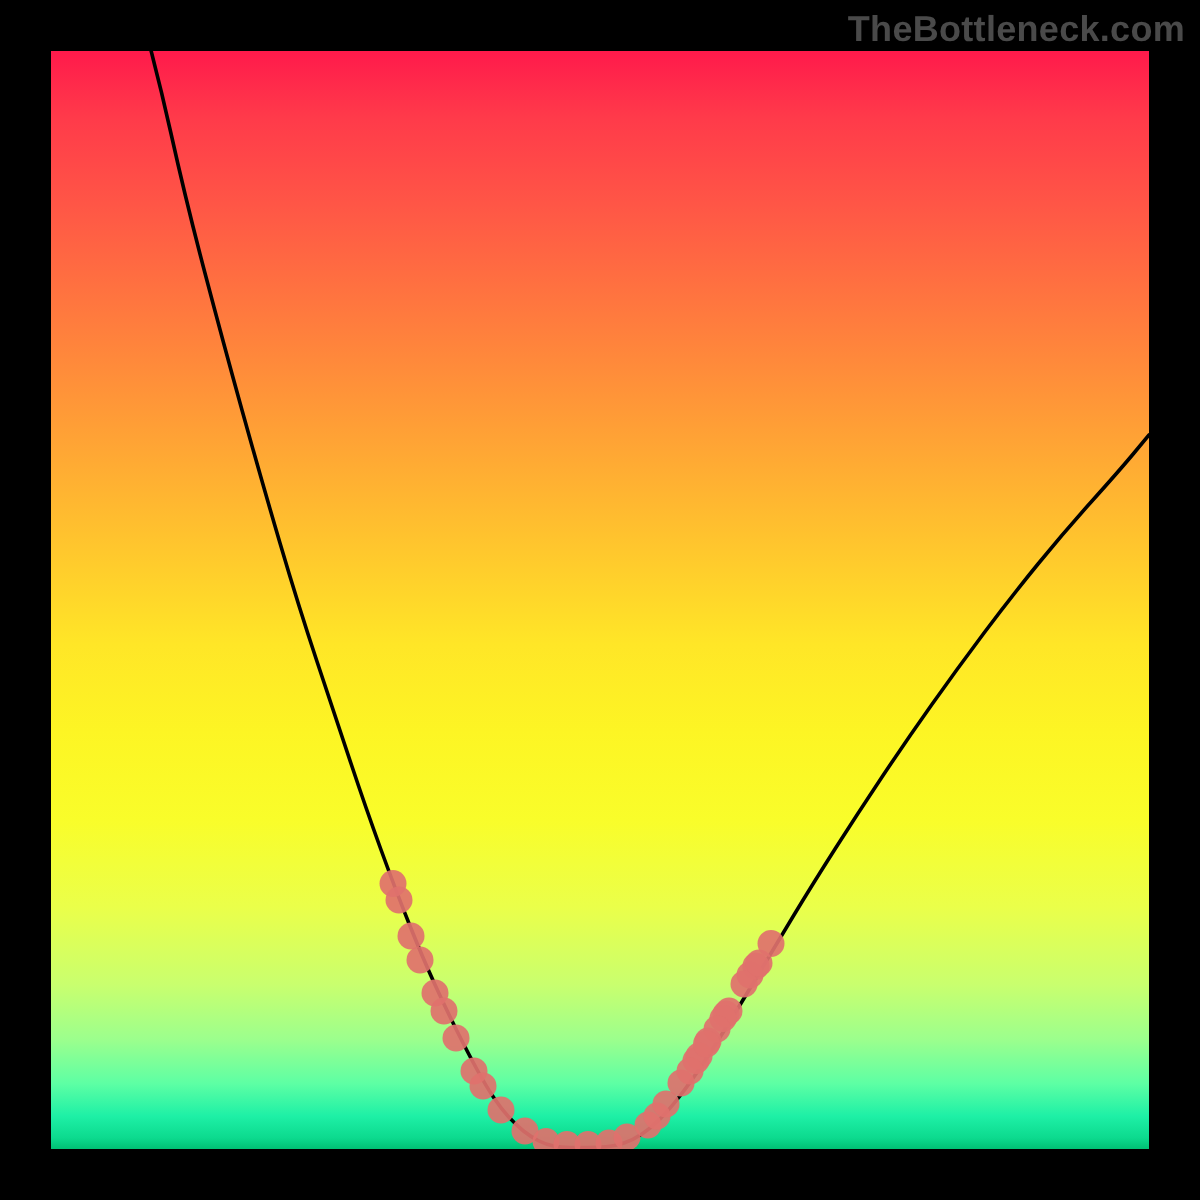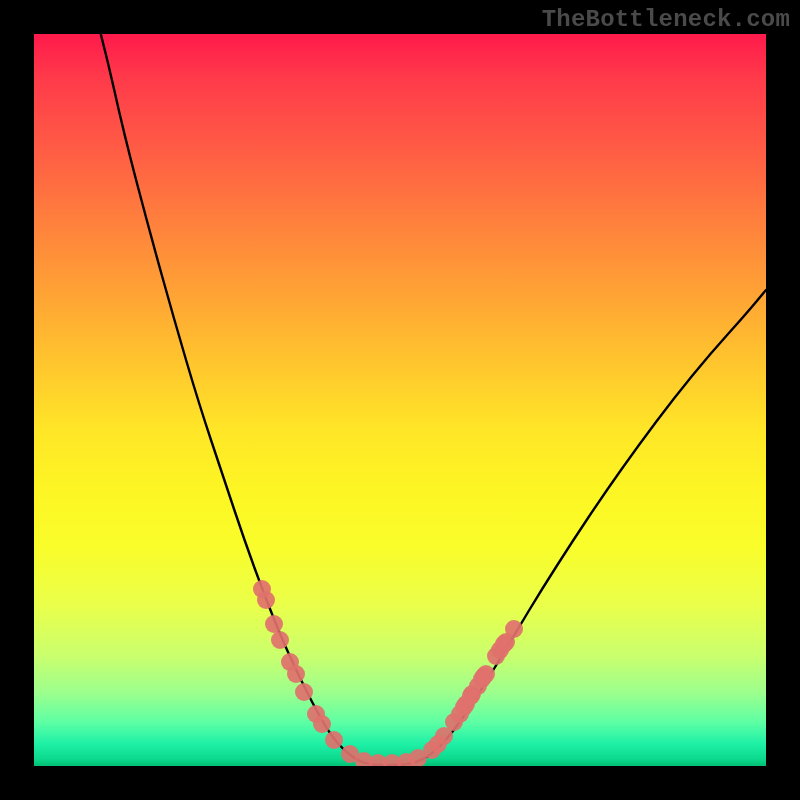--- a/index.html
+++ b/index.html
@@ -11,21 +11,20 @@
     background: #000;
     font-family: Arial, Helvetica, sans-serif;
   }
   .frame {
     position: absolute;
     top: 0;
     left: 0;
     width: 800px;
     height: 640px;
     background: #000;
-    font-family: Liberation Mono, monospace;
   }
   .plot {
     position: absolute;
     
     left: 34px;
     top: 34px;
     width: 732px;
     height: 732px;
     overflow: hidden;
   }

